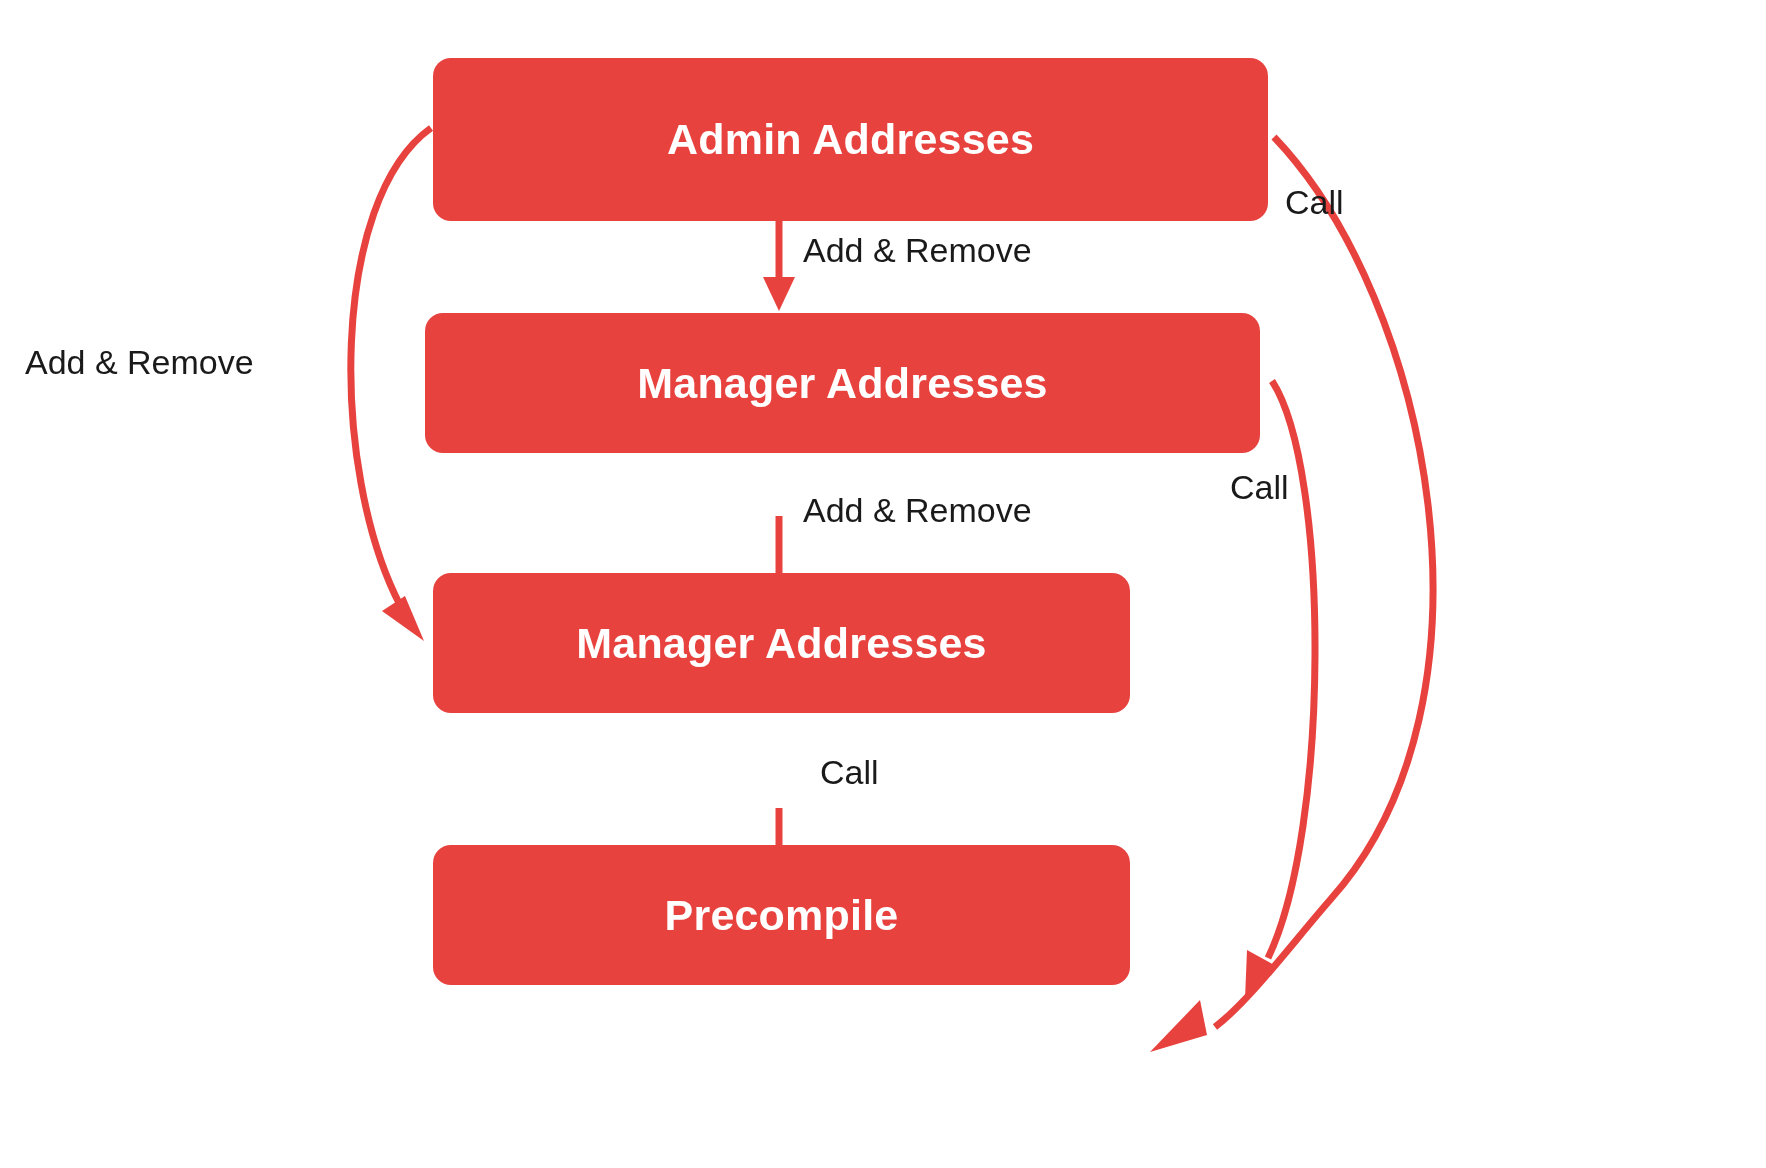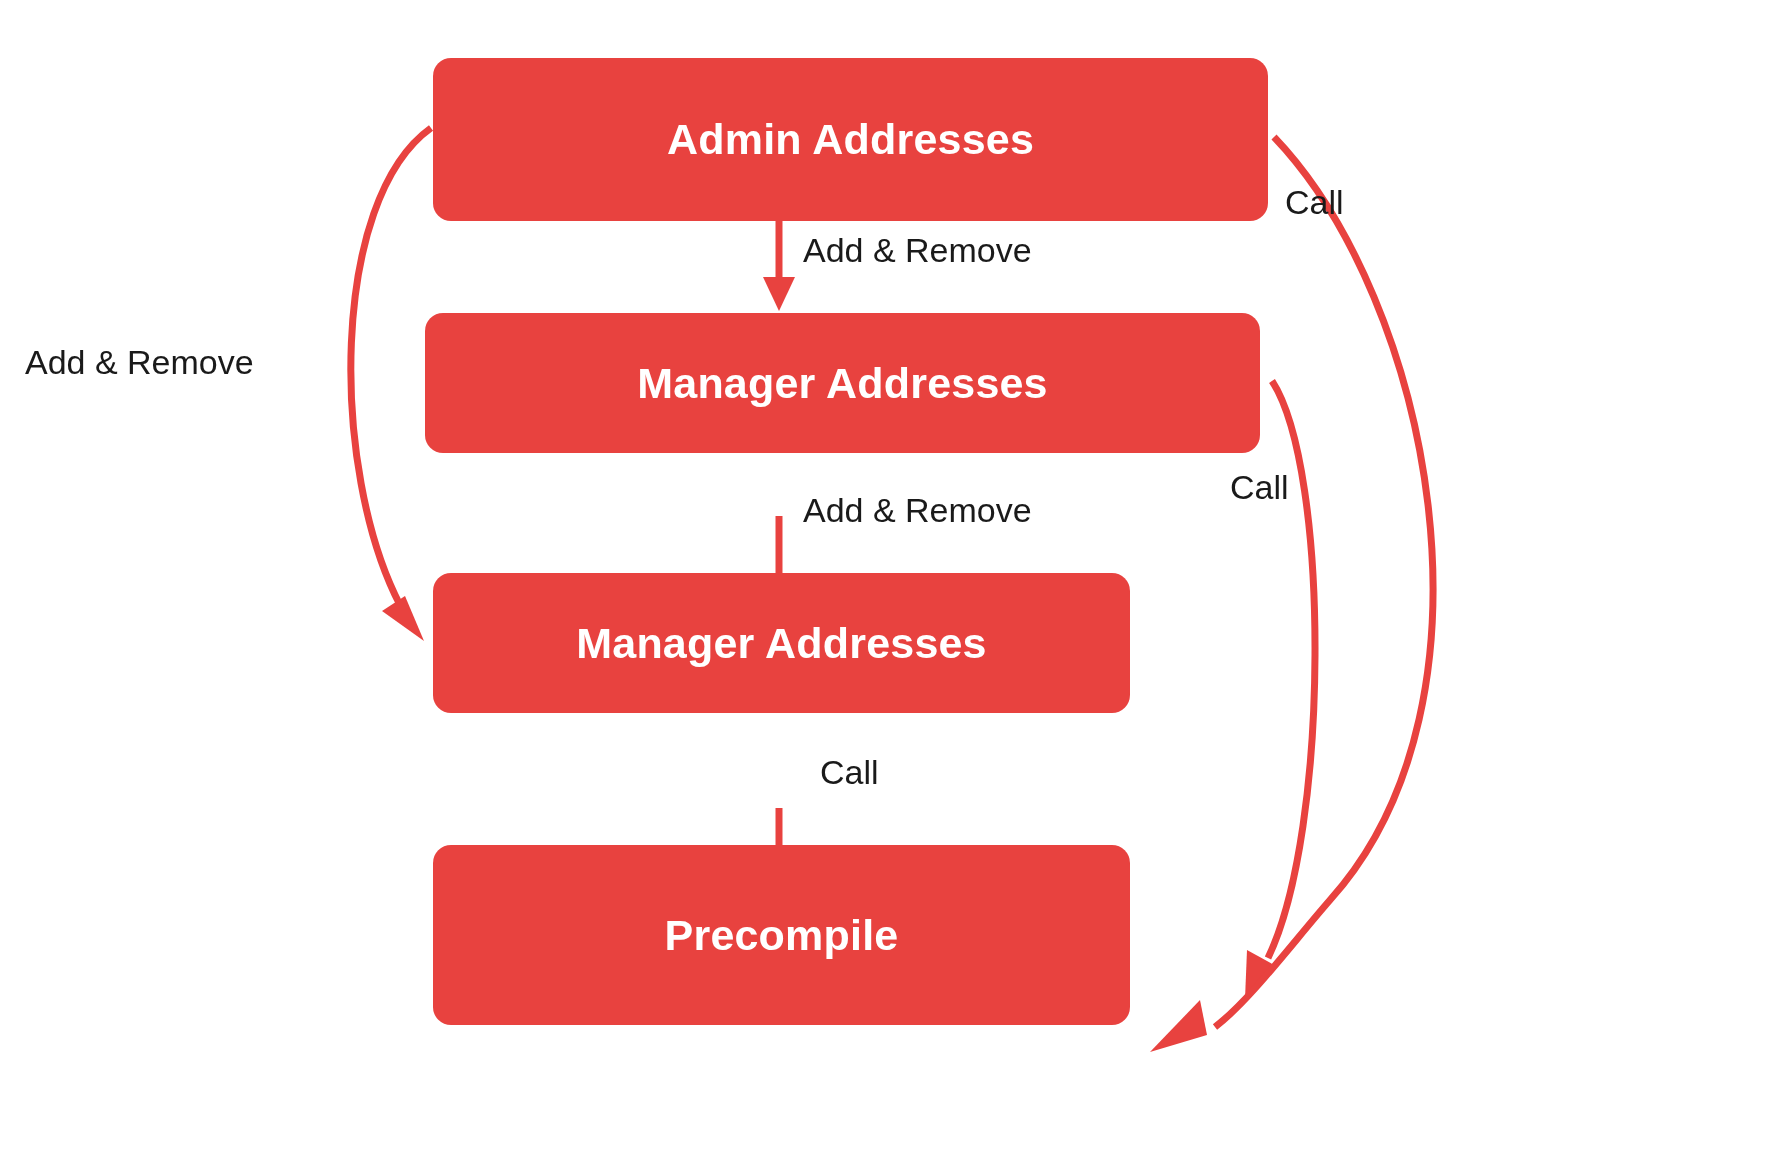--- a/index.html
+++ b/index.html
@@ -96,21 +96,21 @@
   </div>
 
   <div class="node" style="left:425px; top:313px; width:835px; height:140px;">
     <span class="node-label">Manager Addresses</span>
   </div>
 
   <div class="node" style="left:433px; top:573px; width:697px; height:140px;">
     <span class="node-label">Manager Addresses</span>
   </div>
 
-  <div class="node" style="left:433px; top:845px; width:697px; height:180px;">
+  <div class="node" style="left:433px; top:845px; width:697px; height:140px;">
     <span class="node-label">Precompile</span>
   </div>
 
   <div class="edge-label" style="left:803px; top:233px;">Add &amp; Remove</div>
 
   <div class="edge-label" style="left:803px; top:493px;">Add &amp; Remove</div>
 
   <div class="edge-label" style="left:820px; top:755px;">Call</div>
 
   <div class="edge-label" style="left:25px; top:345px;">Add &amp; Remove</div>

